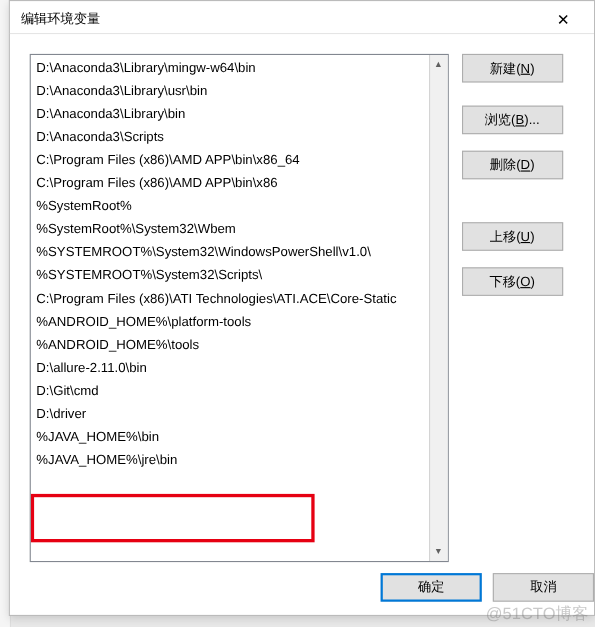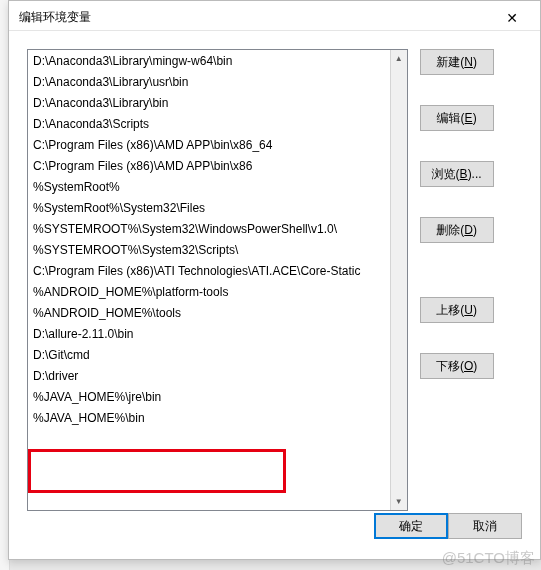--- a/index.html
+++ b/index.html
@@ -103,23 +103,23 @@
   border: 3px solid #e60012;
   pointer-events: none;
 }
 .side-buttons {
   width: 106px;
   margin-left: 12px;
   display: flex;
   flex-direction: column;
 }
 .btn {
-  width: 74px;
+  width: 92px;
   height: 26px;
-  margin-bottom: 24px;
+  margin-bottom: 9px;
   background: #e1e1e1;
   border: 1px solid #adadad;
   font-size: 12px;
   font-family: inherit;
   cursor: pointer;
   display: flex;
   align-items: center;
   justify-content: center;
 }
 .btn u { text-decoration: underline; }
@@ -127,21 +127,21 @@
 .gap-large { height: 30px; }
 .footer {
   position: absolute;
   bottom: 0;
   left: 0;
   right: 0;
   height: 42px;
   display: flex;
   align-items: center;
   justify-content: flex-end;
-  padding-right: 18px;
+  gap: 10px;
 }
 .btn-primary {
   background: #e1e1e1;
   border: 2px solid #0078d7;
 }
 .watermark {
   position: absolute;
   bottom: 2px;
   right: 6px;
   font-size: 15px;
@@ -165,50 +165,47 @@
   <div class="content">
     <div class="listbox">
       <div class="list-inner" id="list-inner">
           <div class="list-item">D:\Anaconda3\Library\mingw-w64\bin</div>
           <div class="list-item">D:\Anaconda3\Library\usr\bin</div>
           <div class="list-item">D:\Anaconda3\Library\bin</div>
           <div class="list-item">D:\Anaconda3\Scripts</div>
           <div class="list-item">C:\Program Files (x86)\AMD APP\bin\x86_64</div>
           <div class="list-item">C:\Program Files (x86)\AMD APP\bin\x86</div>
           <div class="list-item">%SystemRoot%</div>
-          <div class="list-item">%SystemRoot%\System32\Files</div>
+          <div class="list-item">%SystemRoot%\System32\Wbem</div>
           <div class="list-item">%SYSTEMROOT%\System32\WindowsPowerShell\v1.0\</div>
           <div class="list-item">%SYSTEMROOT%\System32\Scripts\</div>
           <div class="list-item">C:\Program Files (x86)\ATI Technologies\ATI.ACE\Core-Static</div>
           <div class="list-item">%ANDROID_HOME%\platform-tools</div>
           <div class="list-item">%ANDROID_HOME%\tools</div>
           <div class="list-item">D:\allure-2.11.0\bin</div>
           <div class="list-item">D:\Git\cmd</div>
           <div class="list-item">D:\driver</div>
+          <div class="list-item">%JAVA_HOME%\bin</div>
           <div class="list-item">%JAVA_HOME%\jre\bin</div>
-          <div class="list-item">%JAVA_HOME%\bin</div>
         </div>
       <div class="scrollbar">
         <div class="scroll-arrow">▲</div>
         <div class="scroll-track">
           
         </div>
         <div class="scroll-arrow" style="position:absolute;bottom:0;width:100%;">▼</div>
       </div>
       <div class="highlight-box"></div>
     </div>
 
     <div class="side-buttons">
       <button class="btn">
           <span>新建(<u>N</u>)</span>
         </button>
       <div class="gap-small"></div>
-      <button class="btn">
-          <span>编辑(<u>E</u>)</span>
-        </button>
       <div class="gap-small"></div>
       <button class="btn">
           <span>浏览(<u>B</u>)...</span>
         </button>
       <div class="gap-small"></div>
       <button class="btn">
           <span>删除(<u>D</u>)</span>
         </button>
       <div class="gap-large"></div>
       <button class="btn">

